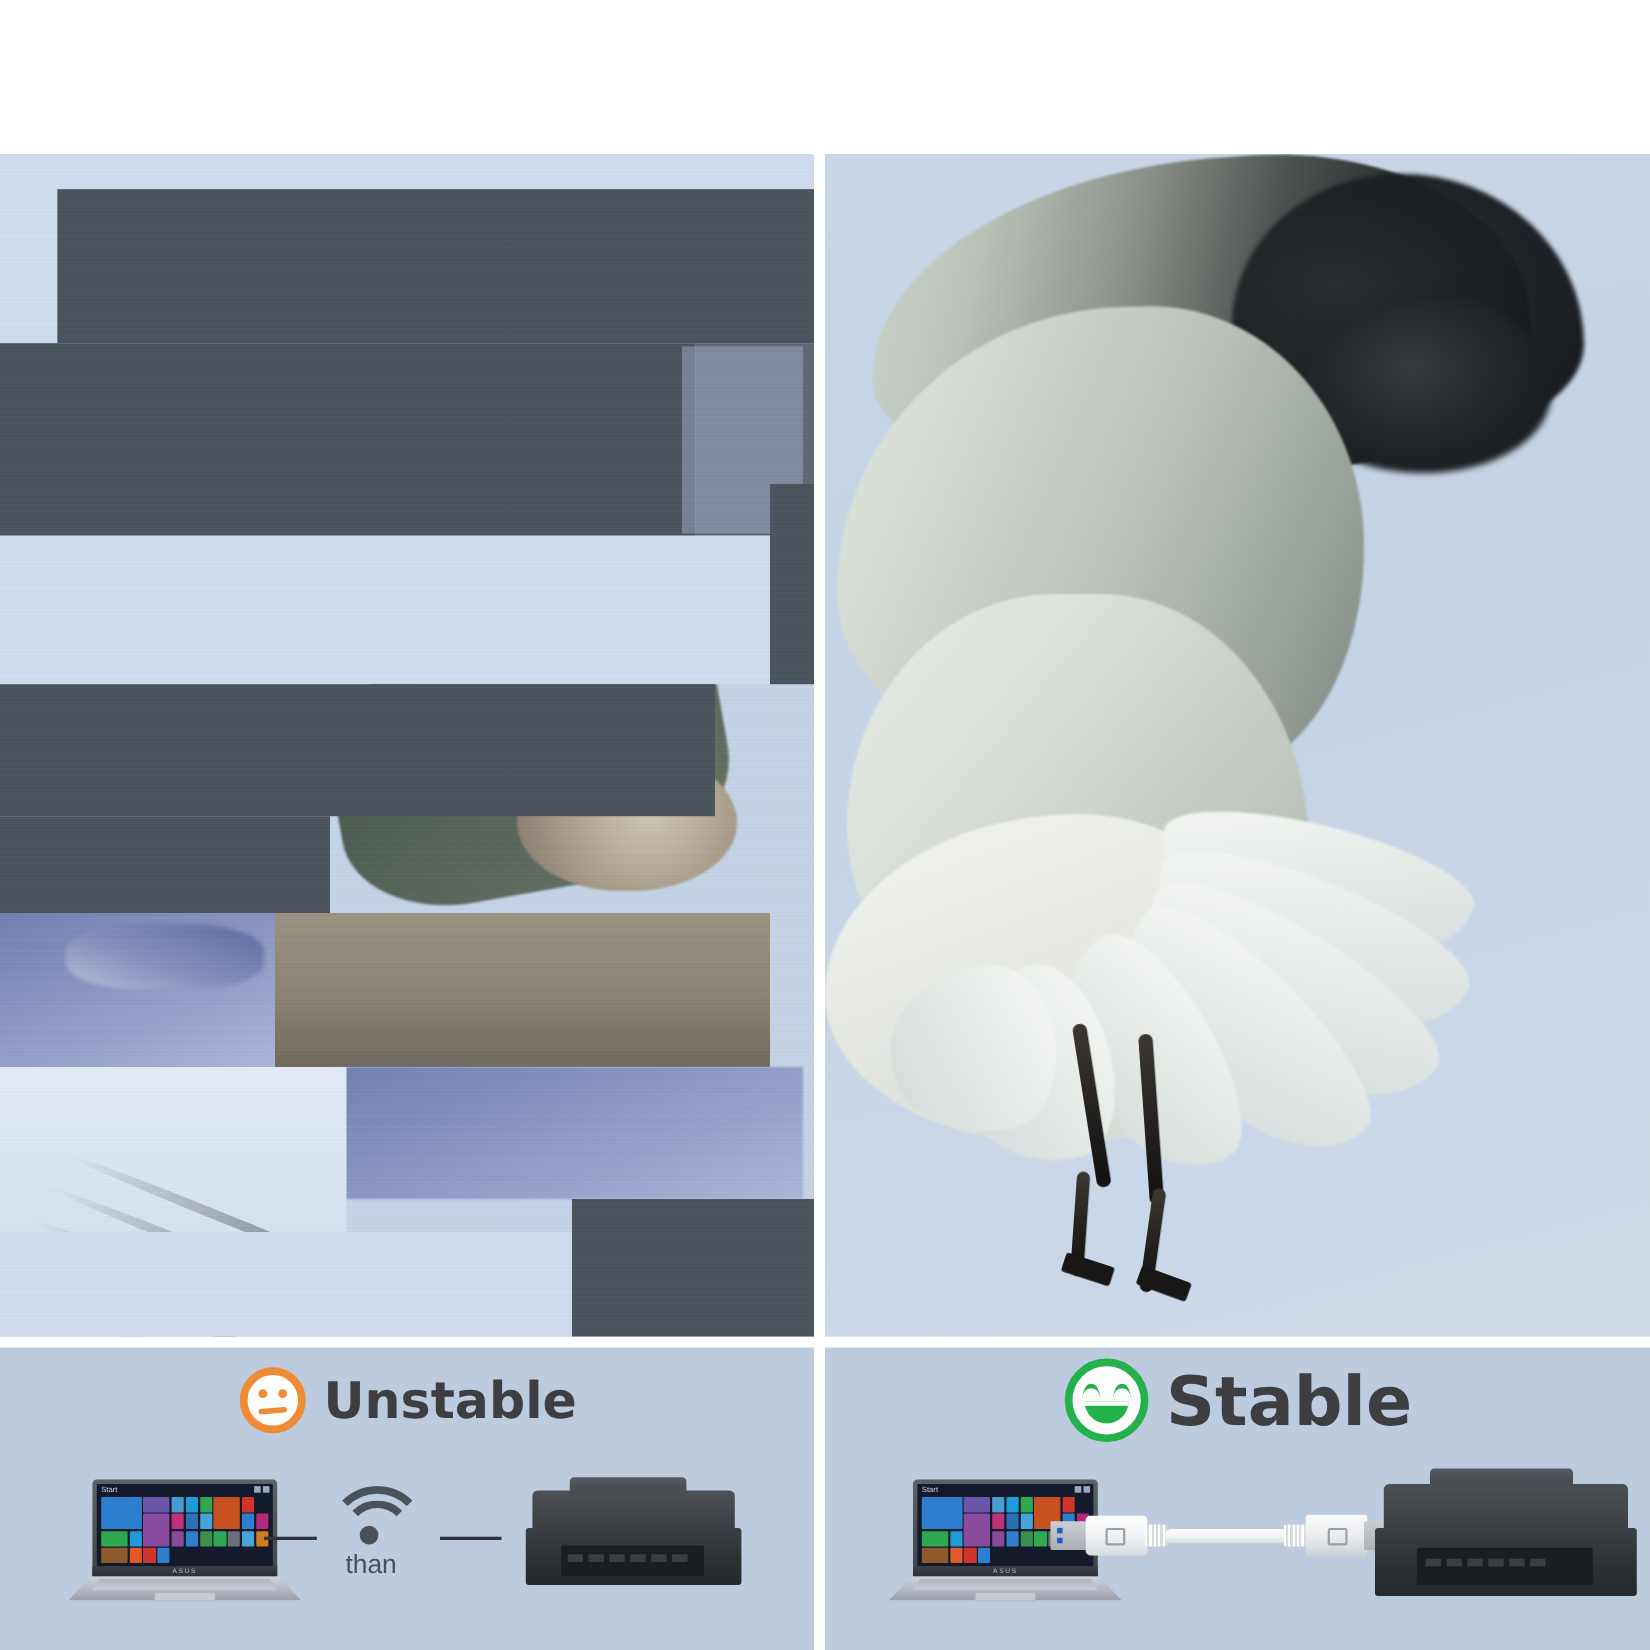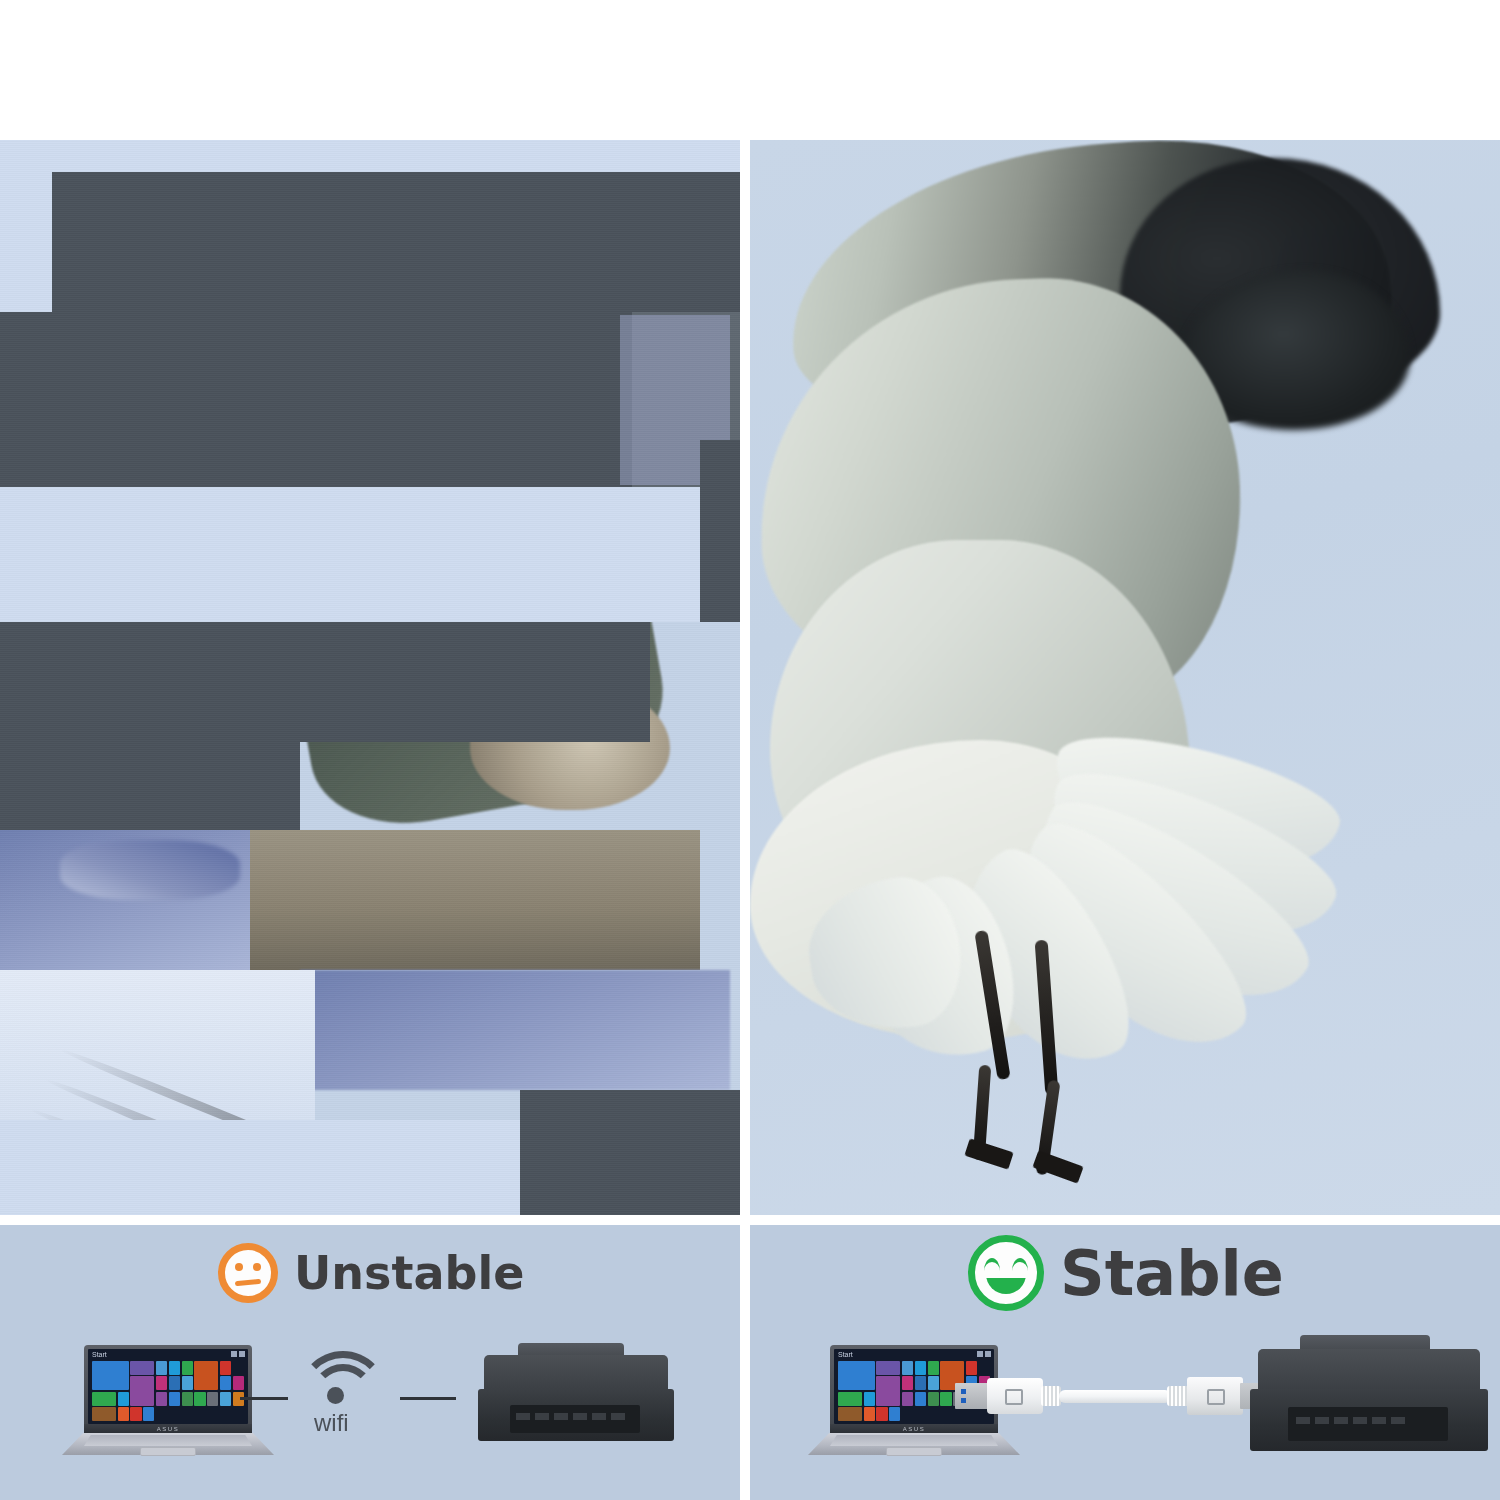--- a/index.html
+++ b/index.html
@@ -260,21 +260,21 @@
       <div class="base" style="left:0;top:88px;width:212px;height:22px;clip-path:polygon(10% 0,90% 0,100% 100%,0 100%);"></div>
       <div class="kbd" style="left:22px;top:90px;width:168px;height:11px;clip-path:polygon(4% 0,96% 0,100% 100%,0 100%);"></div>
       <div class="trackpad" style="left:78px;top:102px;width:54px;height:7px;"></div>
     </div>
 
     <div class="dash" style="left:240px;top:172px;width:48px;"></div>
     <div class="wifi" style="left:288px;top:120px;width:110px;height:105px;">
       <div class="arc" style="left:10px;top:6px;width:76px;height:76px;"></div>
       <div class="arc" style="left:23px;top:19px;width:50px;height:50px;"></div>
       <div class="wifidot" style="left:39px;top:42px;"></div>
-      <div class="wifitxt" style="left:26px;top:64px;">wifi</div>
+      <div class="wifitxt" style="left:26px;top:64px;">than</div>
     </div>
     <div class="dash" style="left:400px;top:172px;width:56px;"></div>
 
     <div class="printer" style="left:478px;top:118px;width:196px;height:112px;">
       <div class="pr-lid" style="left:40px;top:0;width:106px;height:16px;"></div>
       <div class="pr-top" style="left:6px;top:12px;width:184px;height:38px;"></div>
       <div class="pr-body" style="left:0;top:46px;width:196px;height:52px;"></div>
       <div class="pr-tray" style="left:32px;top:62px;width:130px;height:28px;"></div>
       <div class="pr-slots" style="left:38px;top:70px;">
           <i></i>

